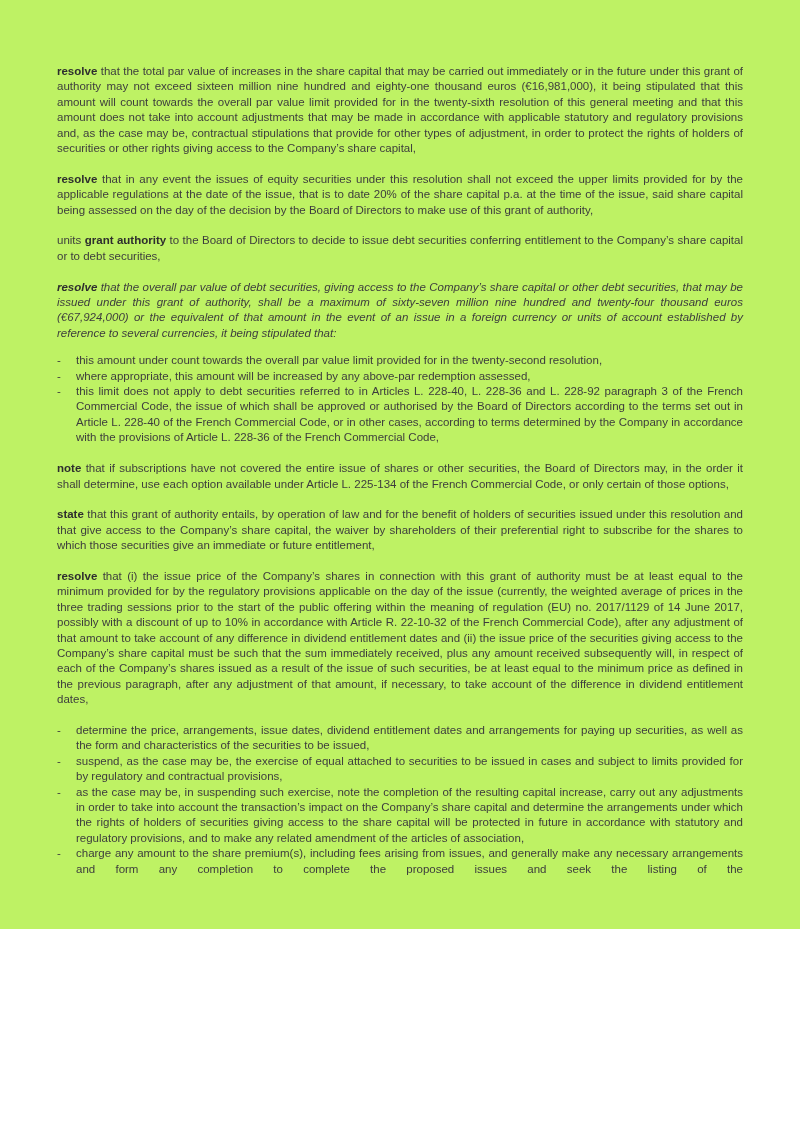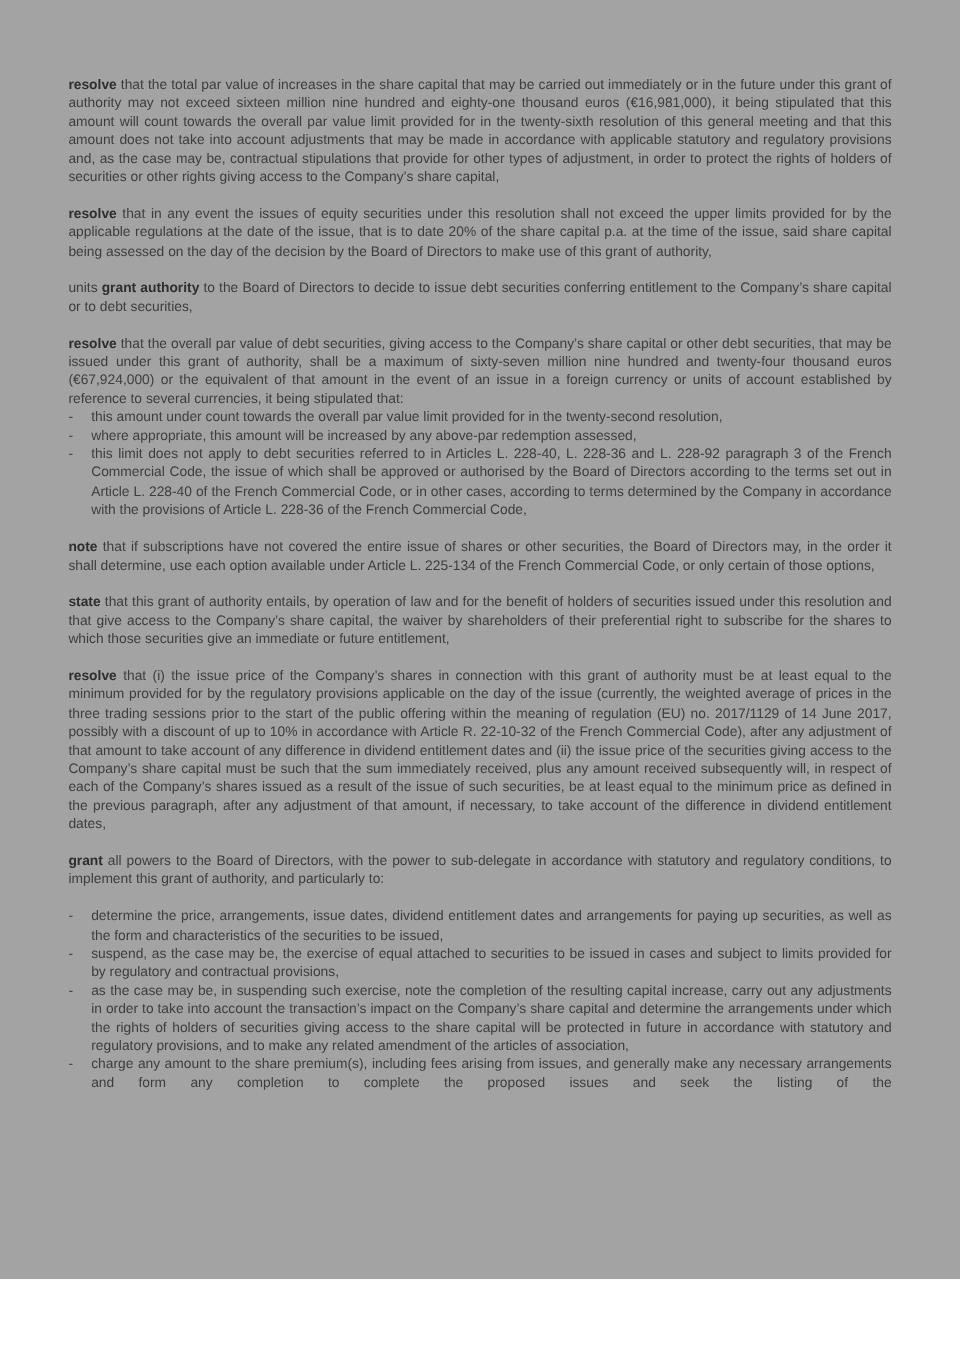--- a/index.html
+++ b/index.html
@@ -3,40 +3,41 @@
 <meta charset="utf-8">
 <style>
   html, body {
     margin: 0;
     padding: 0;
     background: #ffffff;
   }
   .sheet {
     position: relative;
     width: 800px;
-    height: 1066px;
-    background: #a3a3a3;
+    height: 929px;
+    background: #bef264;
     font-family: "Liberation Sans", sans-serif;
     font-size: 11.5px;
     line-height: 15.4px;
     color: #3d3d3d;
     overflow: hidden;
   }
   .body-text {
     position: absolute;
     left: 57px;
     top: 64px;
     width: 686px;
     text-align: justify;
   }
   .para {
     margin: 0 0 15.4px 0;
   }
   .para.tight {
-    margin-bottom: 0;
+    margin-bottom: 12px;
+    font-style: italic;
   }
   .para b {
     font-weight: 700;
     color: #2e2e2e;
   }
   .dash-list {
     margin: 0 0 15.4px 0;
   }
   .dash-list.last {
     margin-bottom: 0;
@@ -92,21 +93,20 @@
       </div>
     </div>
 
 
     <p class="para"><b>note</b><span> that if subscriptions have not covered the entire issue of shares or other securities, the Board of Directors may, in the order it shall determine, use each option available under Article L. 225-134 of the French Commercial Code, or only certain of those options,</span></p>
 
     <p class="para"><b>state</b><span> that this grant of authority entails, by operation of law and for the benefit of holders of securities issued under this resolution and that give access to the Company’s share capital, the waiver by shareholders of their preferential right to subscribe for the shares to which those securities give an immediate or future entitlement,</span></p>
 
     <p class="para"><b>resolve</b><span> that (i) the issue price of the Company’s shares in connection with this grant of authority must be at least equal to the minimum provided for by the regulatory provisions applicable on the day of the issue (currently, the weighted average of prices in the three trading sessions prior to the start of the public offering within the meaning of regulation (EU) no. 2017/1129 of 14 June 2017, possibly with a discount of up to 10% in accordance with Article R. 22-10-32 of the French Commercial Code), after any adjustment of that amount to take account of any difference in dividend entitlement dates and (ii) the issue price of the securities giving access to the Company’s share capital must be such that the sum immediately received, plus any amount received subsequently will, in respect of each of the Company’s shares issued as a result of the issue of such securities, be at least equal to the minimum price as defined in the previous paragraph, after any adjustment of that amount, if necessary, to take account of the difference in dividend entitlement dates,</span></p>
 
-    <p class="para"><b>grant</b><span> all powers to the Board of Directors, with the power to sub-delegate in accordance with statutory and regulatory conditions, to implement this grant of authority, and particularly to:</span></p>
 
     <div class="dash-list last">
       <div class="li">
         <span class="marker">-</span>
         <span class="li-text">determine the price, arrangements, issue dates, dividend entitlement dates and arrangements for paying up securities, as well as the form and characteristics of the securities to be issued,</span>
       </div>
       <div class="li">
         <span class="marker">-</span>
         <span class="li-text">suspend, as the case may be, the exercise of equal attached to securities to be issued in cases and subject to limits provided for by regulatory and contractual provisions,</span>
       </div>

